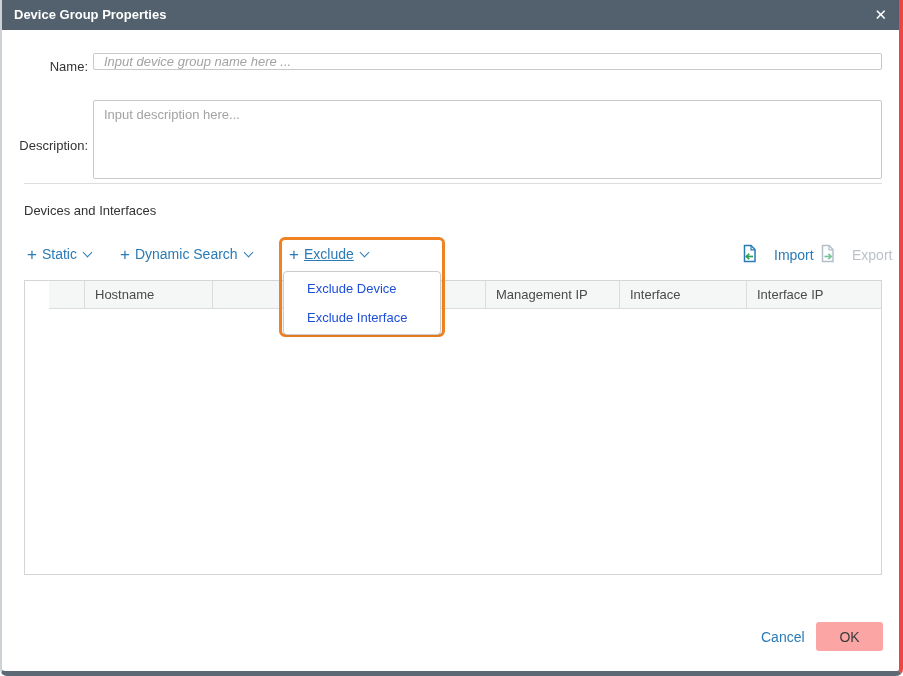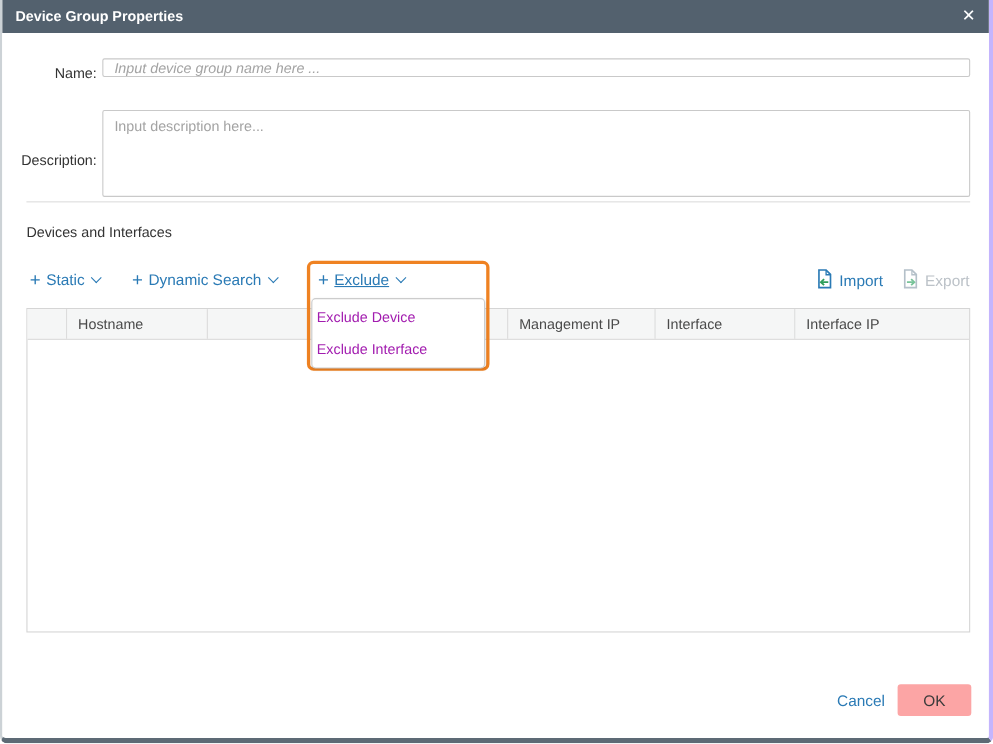--- a/index.html
+++ b/index.html
@@ -1,19 +1,19 @@
 <!DOCTYPE html>
 <html><head>
 <meta charset="utf-8">
 <style>
   * { box-sizing: border-box; margin: 0; padding: 0; }
   body { background: #ffffff; font-family: "Liberation Sans", sans-serif; }
   #app {
     position: relative; width: 903px; height: 676px; background: #ffffff;
-    border-left: 2px solid #ccd2d6; border-right: 4px solid #c4b5fd;
+    border-left: 2px solid #ccd2d6; border-right: 4px solid #ef4444;
     border-bottom: 5px solid #5d6a75; border-radius: 0 0 7px 7px; overflow: hidden;
   }
   
   .titlebar { position: absolute; left: 0; top: 0; right: 0; height: 30px; background: #53616e; }
   .titlebar .title { position: absolute; left: 12px; top: 0; line-height: 30px; color: #ffffff; font-size: 13px; font-weight: bold; }
   .close-btn { position: absolute; right: 12px; top: 0; height: 30px; line-height: 30px; color: #ffffff; font-size: 15px; cursor: pointer; }
   
   .field-label { position: absolute; left: 0; width: 86px; text-align: right; font-size: 13px; color: #333333; }
   .text-input { position: absolute; left: 91px; width: 789px; border: 1px solid #c9c9c9; border-radius: 2px; font-size: 13px; color: #333; padding: 0 10px; font-family: "Liberation Sans", sans-serif; outline: none; }
   .text-input::placeholder { color: #a3a3a3; font-style: italic; }
@@ -25,36 +25,36 @@
   .tool-link { position: absolute; top: 245px; font-size: 14px; color: #2a7ab5; cursor: pointer; white-space: nowrap; }
   .plus { font-size: 17px; font-weight: 400; margin-right: 5px; vertical-align: -1px; }
   .chev { display: inline-block; width: 7px; height: 7px; border-right: 1.6px solid #2a7ab5; border-bottom: 1.6px solid #2a7ab5; transform: rotate(45deg); margin-left: 7px; vertical-align: 3px; }
   .underlined { text-decoration: underline; }
   
   .search-wrap { position: absolute; left: 526px; top: 240px; width: 200px; height: 28px; border: 1px solid #c9c9c9; background: #fff; }
   .search-wrap input { position: absolute; left: 0; top: 0; width: 170px; height: 26px; border: none; outline: none; padding: 0 10px; font-size: 13px; color: #333; font-family: "Liberation Sans", sans-serif; }
   .search-wrap input::placeholder { color: #9a9a9a; font-style: italic; }
   .search-icon { position: absolute; right: 6px; top: 3px; cursor: pointer; }
   
-  .io-btn { position: absolute; top: 244px; font-size: 14px; cursor: pointer; display: flex; align-items: center; gap: 5px; }
+  .io-btn { position: absolute; top: 244px; font-size: 14px; cursor: pointer; display: flex; align-items: center; gap: 16px; }
   .io-btn.import { left: 739px; color: #2a7ab5; }
   .io-btn.export { left: 817px; color: #bcc2c8; cursor: default; }
   
-  .grid { position: absolute; left: 22px; top: 280px; width: 858px; height: 295px; border: 1px solid #d5d5d5; background: #ffffff; }
+  .grid { position: absolute; left: 22px; top: 280px; width: 858px; height: 295px; border: 1px solid #d5d5d5; background: #ffffff; padding-left: 24px; }
   .grid-header { display: flex; height: 28px; background: #f5f6f6; border-bottom: 1px solid #dcdcdc; }
   .grid-header .cell { line-height: 27px; font-size: 13px; color: #4a4a4a; padding-left: 10px; border-right: 1px solid #dcdcdc; overflow: hidden; white-space: nowrap; }
   .grid-header .cell:last-child { border-right: none; }
   .c0 { width: 36px; } .c1 { width: 128px; } .c2 { width: 125px; margin-top: 24px; } .c3 { width: 148px; }
   .c4 { width: 134px; } .c5 { width: 127px; } .c6 { flex: 1; }
   .grid-body { height: 266px; }
   
   .highlight-box { position: absolute; left: 277px; top: 237px; width: 166px; height: 100px; border: 3px solid #ef8222; border-radius: 6px; z-index: 4; pointer-events: none; }
   .exclude-link { left: 287px; z-index: 5; }
   .menu { position: absolute; left: 281px; top: 271px; width: 158px; z-index: 6; background: #ffffff; border: 1px solid #cccccc; border-radius: 4px; box-shadow: 0 1px 3px rgba(0,0,0,0.10); padding: 2px 0; }
-  .menu-item { height: 29px; line-height: 29px; padding-left: 4px; font-size: 13px; color: #a21caf; cursor: pointer; }
+  .menu-item { height: 29px; line-height: 29px; padding-left: 23px; font-size: 13px; color: #1d4ed8; cursor: pointer; }
   
   .cancel-link { position: absolute; left: 759px; top: 629px; font-size: 14px; color: #2a7ab5; cursor: pointer; }
   .ok-btn { position: absolute; left: 814px; top: 622px; width: 67px; height: 29px; background: #fca5a5; border: none; border-radius: 3px; font-size: 14px; color: #3b3b3b; cursor: pointer; font-family: "Liberation Sans", sans-serif; }
 </style>
 </head>
 <body>
 
 <div id="app">
 
   <div class="titlebar">

